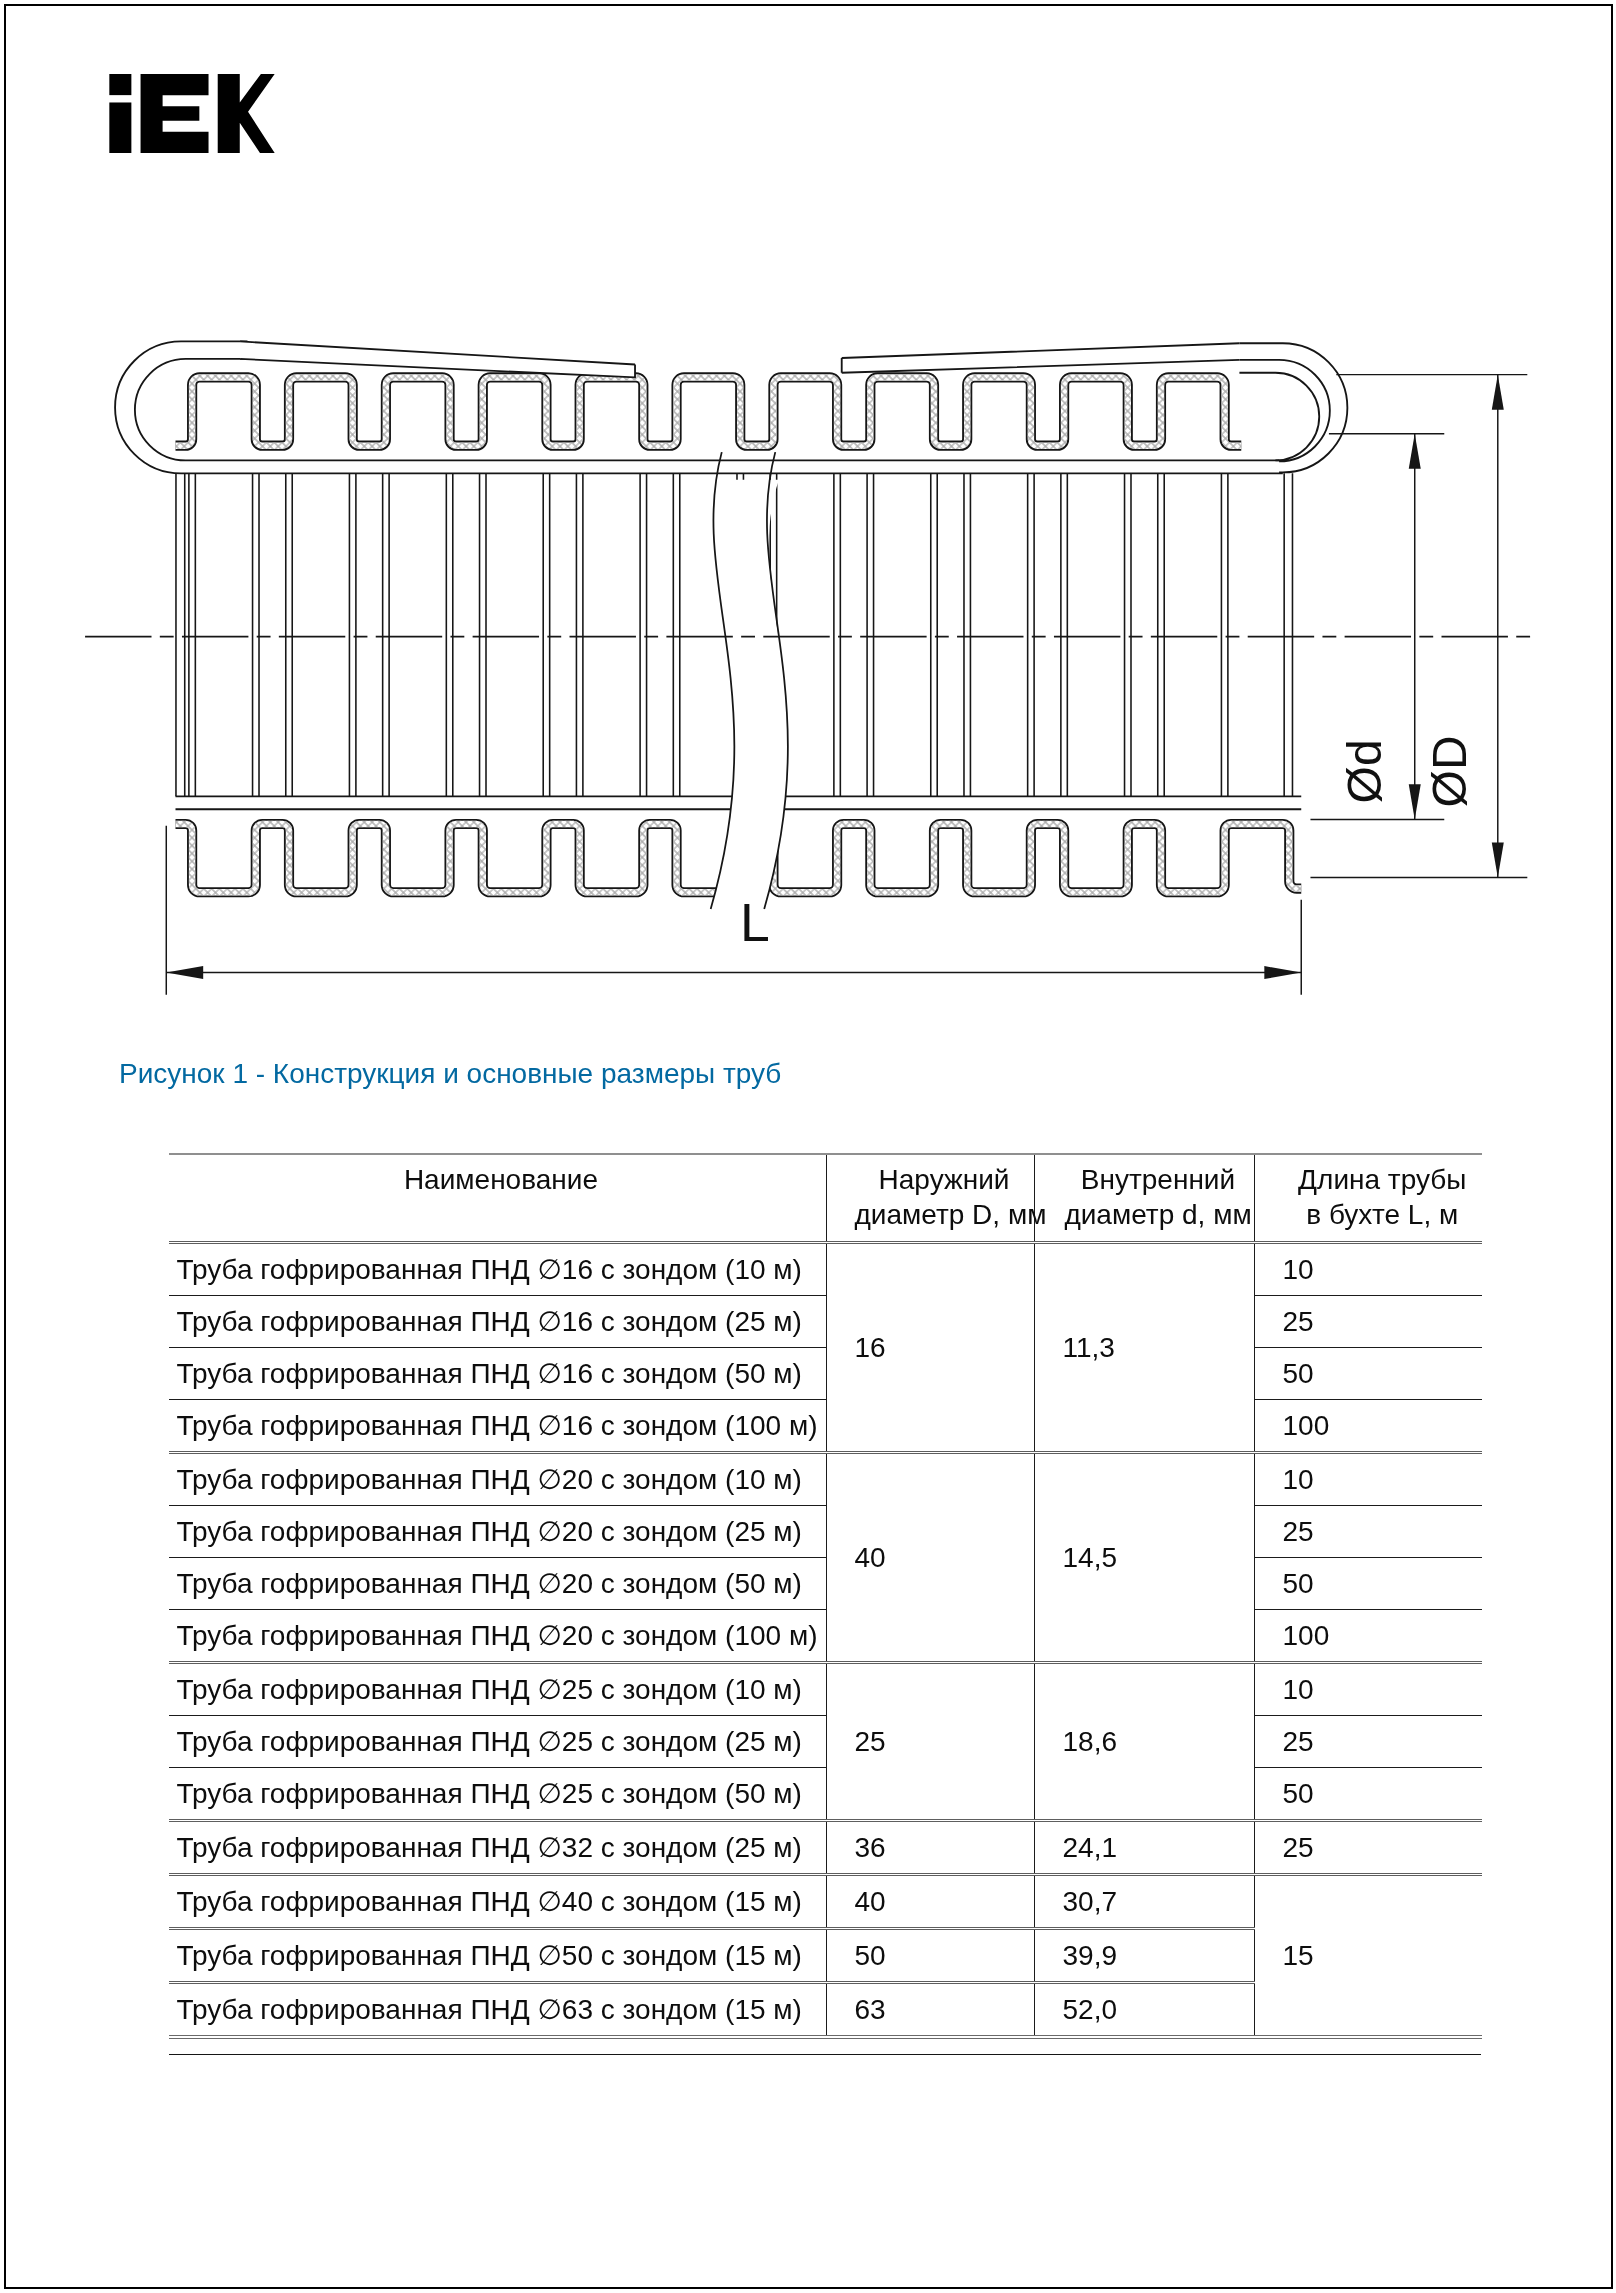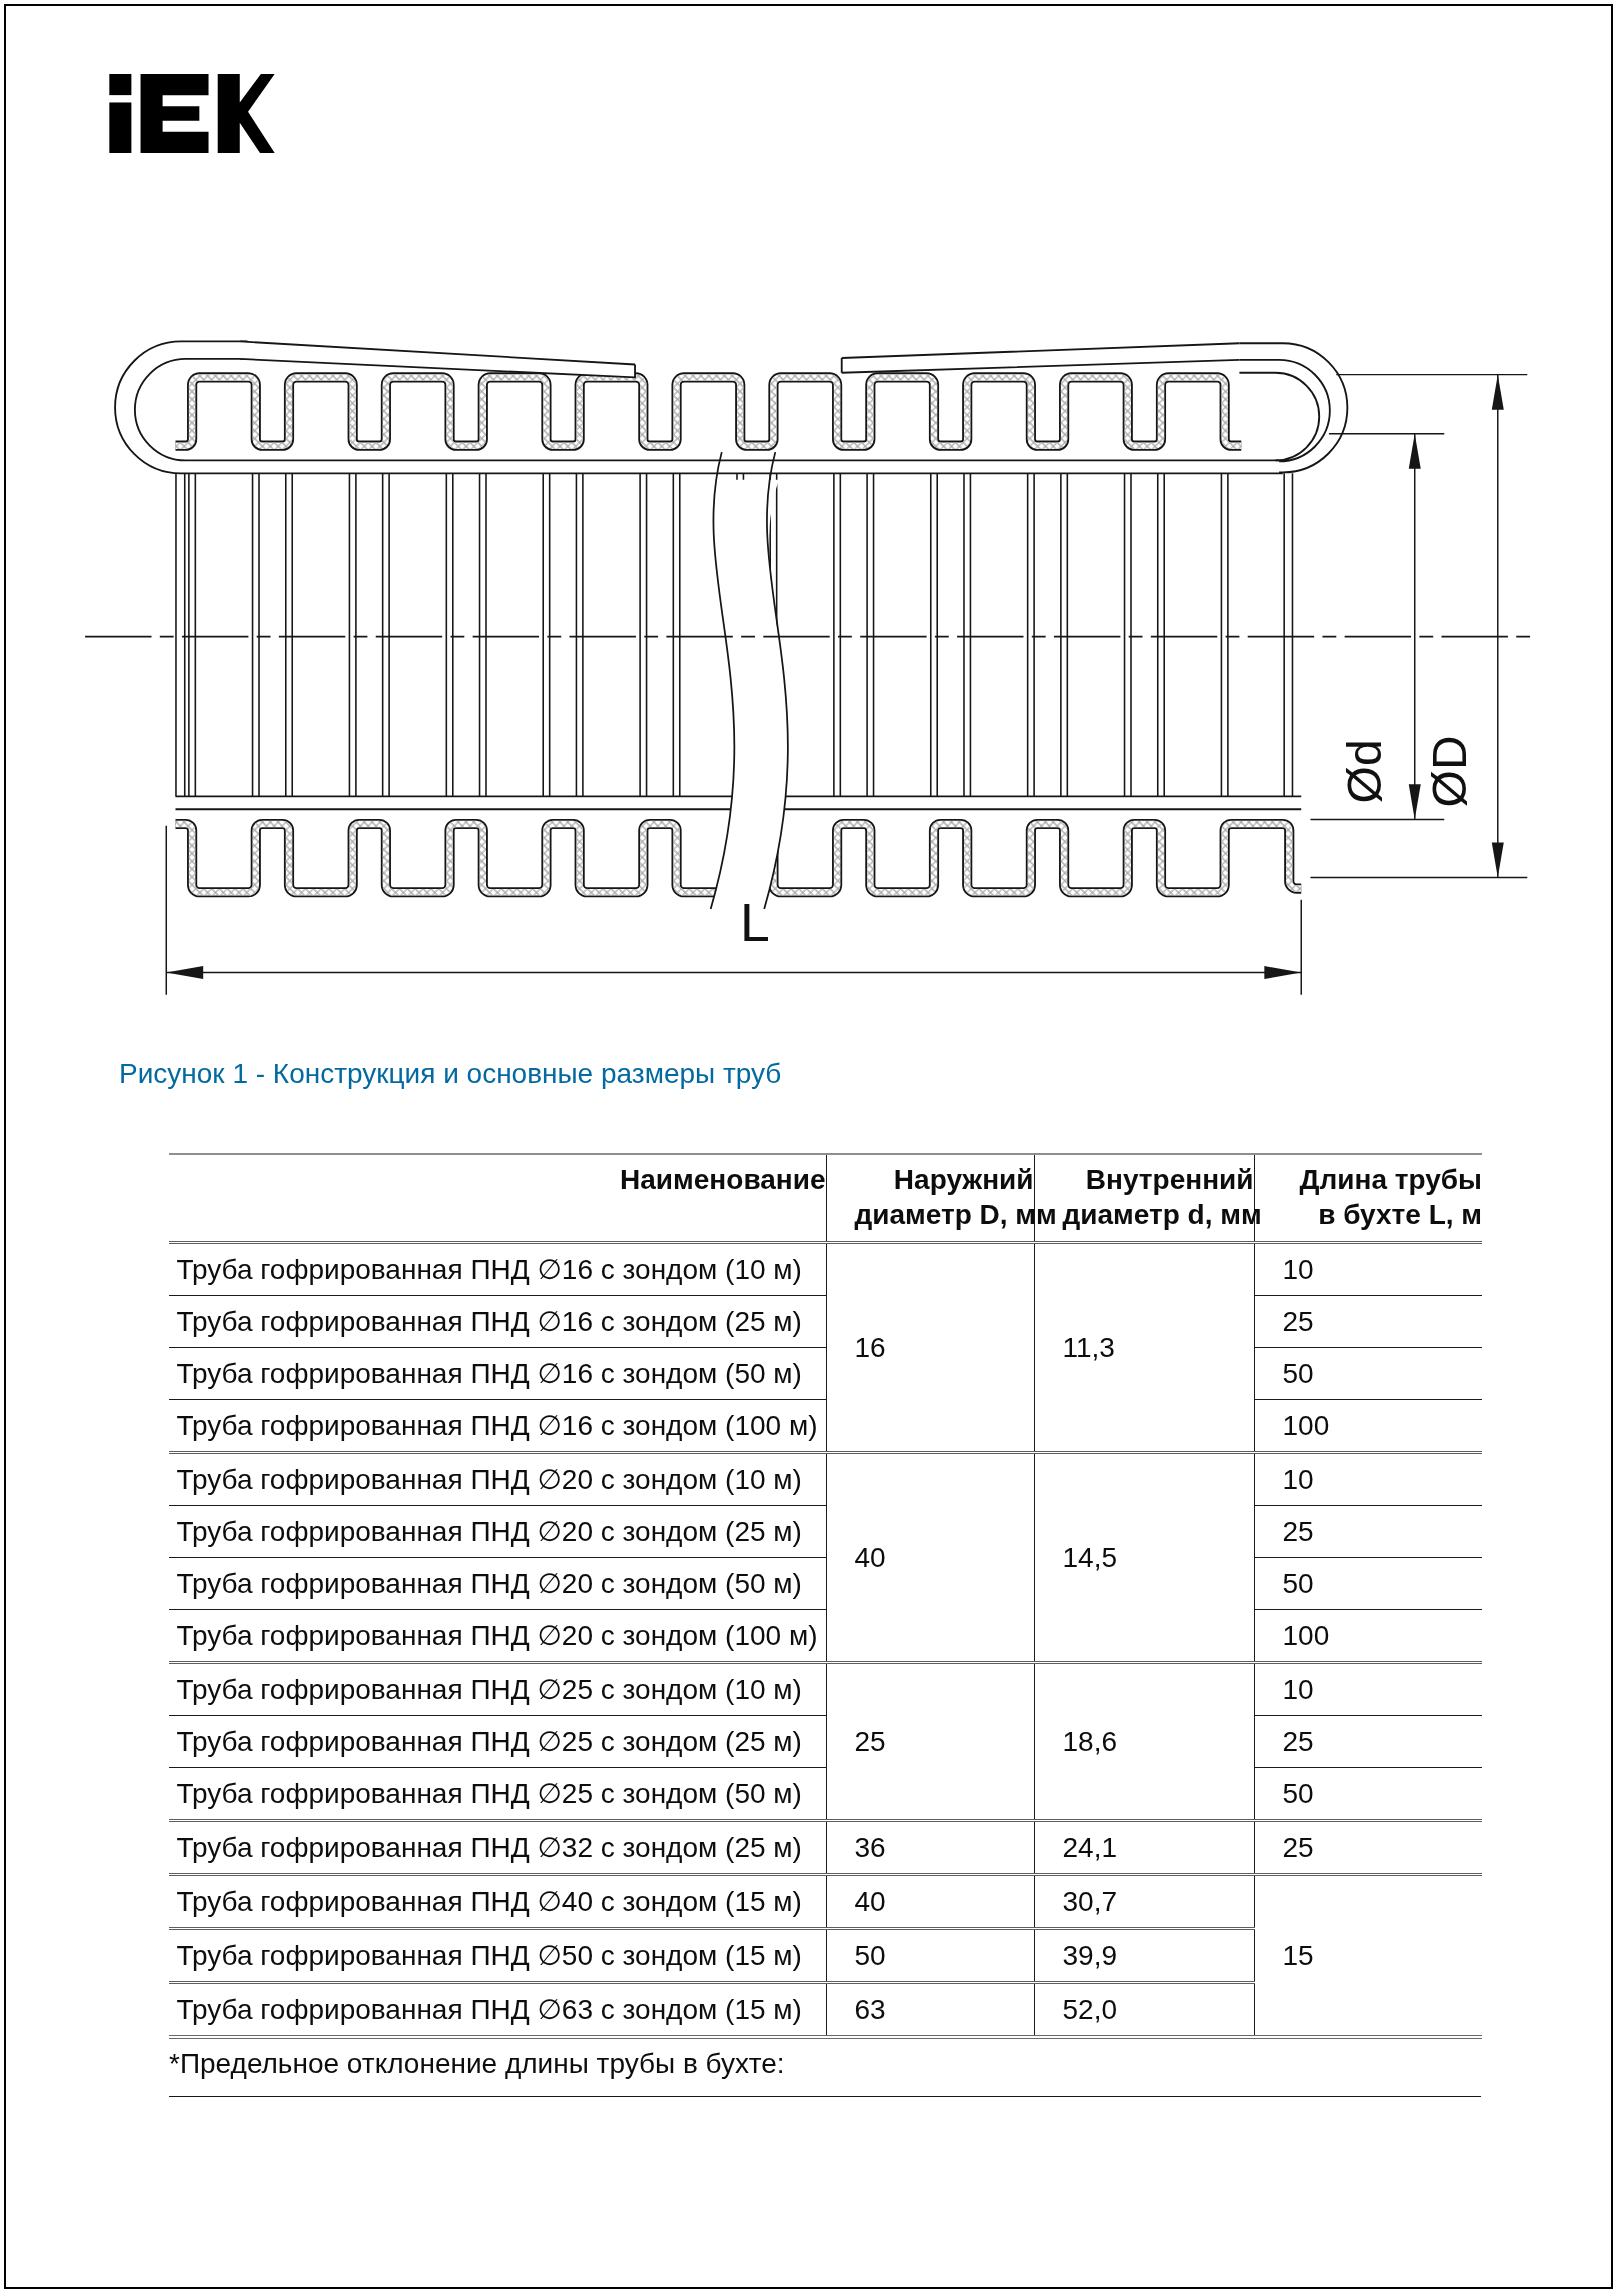--- a/index.html
+++ b/index.html
@@ -10,21 +10,21 @@
   }
   .page-border{position:absolute;inset:3.7px;border:2.8px solid #000;pointer-events:none;}
   .logo{position:absolute;left:109px;top:74px;width:166px;height:79px;}
   .figure-svg{position:absolute;left:0;top:0;width:1617px;height:2293px;}
   .figure-svg path,.figure-svg line{vector-effect:none;}
   .dim-label{font-family:"Liberation Sans","DejaVu Sans",sans-serif;font-size:52px;fill:#111;}
   .dim-label-L{font-size:58px;}
   .caption{position:absolute;left:119px;top:1058px;font-size:28px;color:#0369a1;}
   .tablewrap{position:absolute;left:169px;top:1153px;width:1312px;}
   table.spec{border-collapse:collapse;width:1312px;table-layout:fixed;font-size:28px;color:#0d0d0d;border-bottom:4.6px double #6a6a6a;}
-  table.spec th{font-weight:700;text-align:right;vertical-align:top;height:79px;padding:7.4px 0 0 0;border-top:2.8px solid #8f8f8f;border-bottom:1.8px solid #141414;}
+  table.spec th{font-weight:400;text-align:center;vertical-align:top;height:79px;padding:7.4px 0 0 0;border-top:2.8px solid #8f8f8f;border-bottom:1.8px solid #141414;}
   table.spec th span{display:block;line-height:35px;white-space:nowrap;}
   table.spec td{height:51px;padding:0;vertical-align:middle;border-bottom:1.8px solid #1b1b1b;line-height:31px;}
   table.spec .cell-name,table.spec th.h-name{padding-left:7.4px;}
   table.spec .bL{border-left:1.8px solid #1b1b1b;padding-left:28px;}
   table.spec tr.group-start td{border-top:3.7px double #5e5e5e;}
   .footnote{position:absolute;left:169px;top:2043px;width:1312px;font-size:28px;color:#0d0d0d;}
   .footnote p{margin:0;line-height:42px;}
   .footnote p.indent{padding-left:53px;}
   .footnote .endrule{margin-top:11px;border-top:1.8px solid #161616;height:0;}
 </style>
@@ -206,16 +206,15 @@
         <tr class="group-start">
           <td class="cell-name">Труба гофрированная ПНД ∅63 с зондом (15 м)</td>
           <td class="bL">63</td>
           <td class="bL">52,0</td>
         </tr>
       </tbody>
   </table>
 </div>
 
 <div class="footnote">
-  <p>*Предельное отклонение длины трубы в бухте:</p>
   <div class="endrule"></div>
 </div>
 
 
 </body></html>

